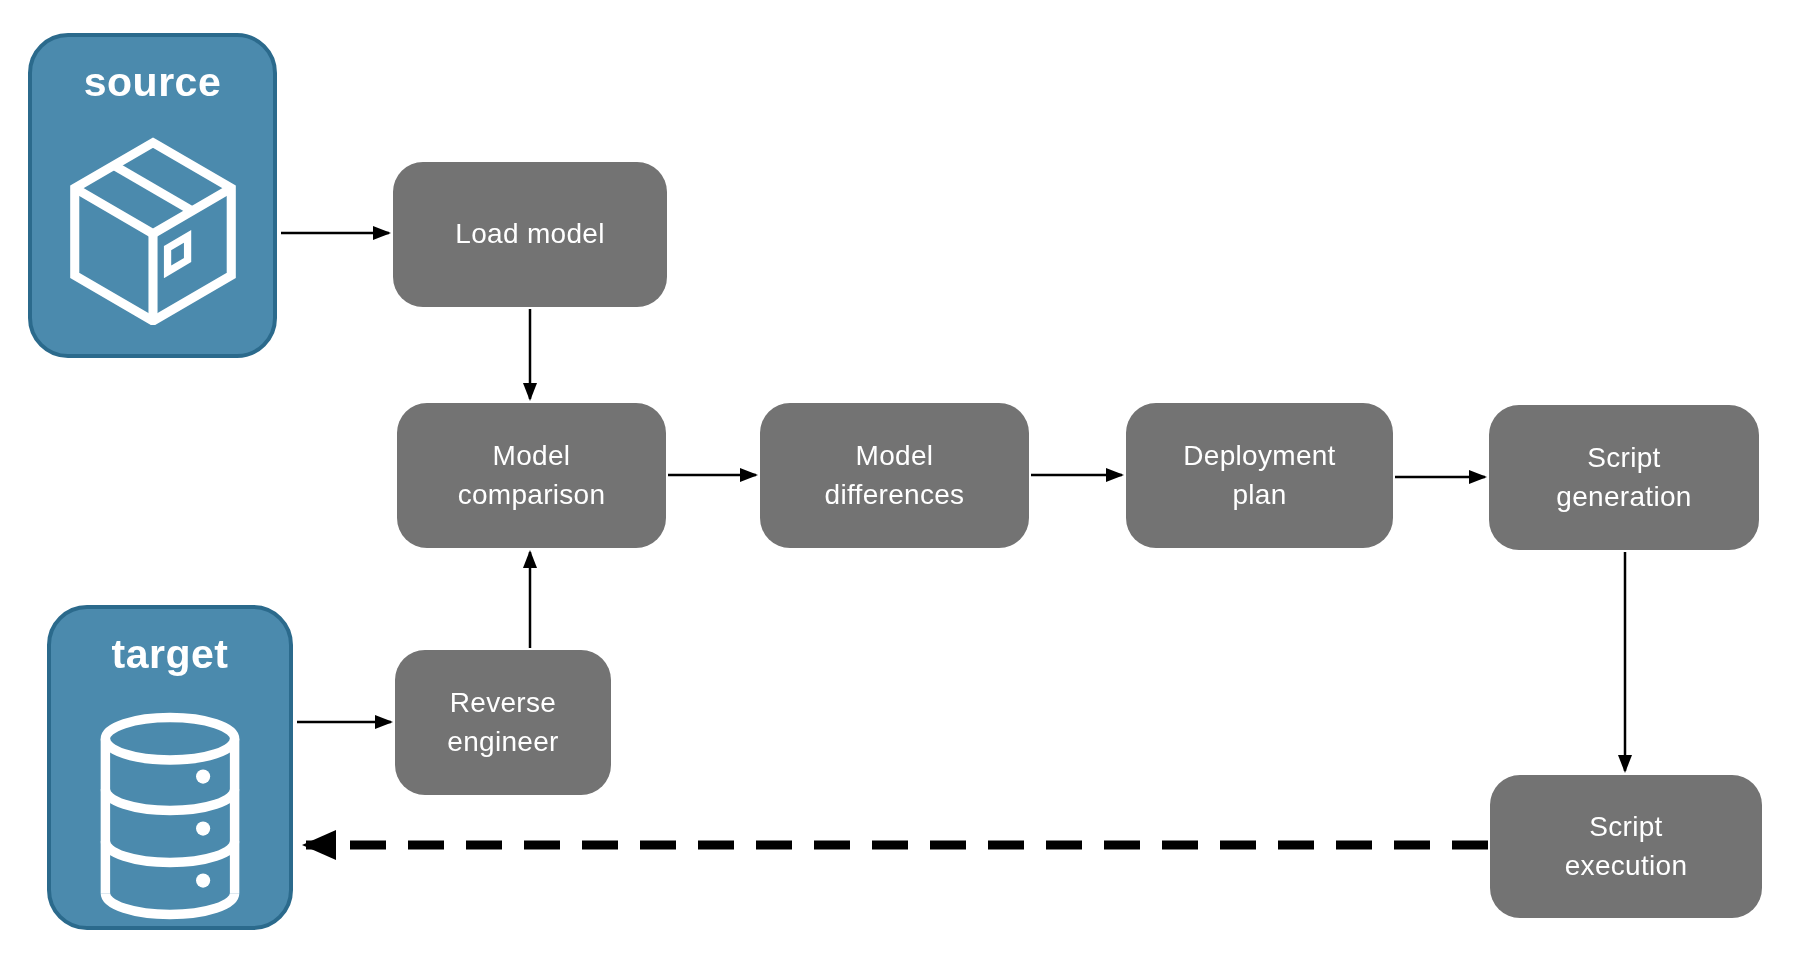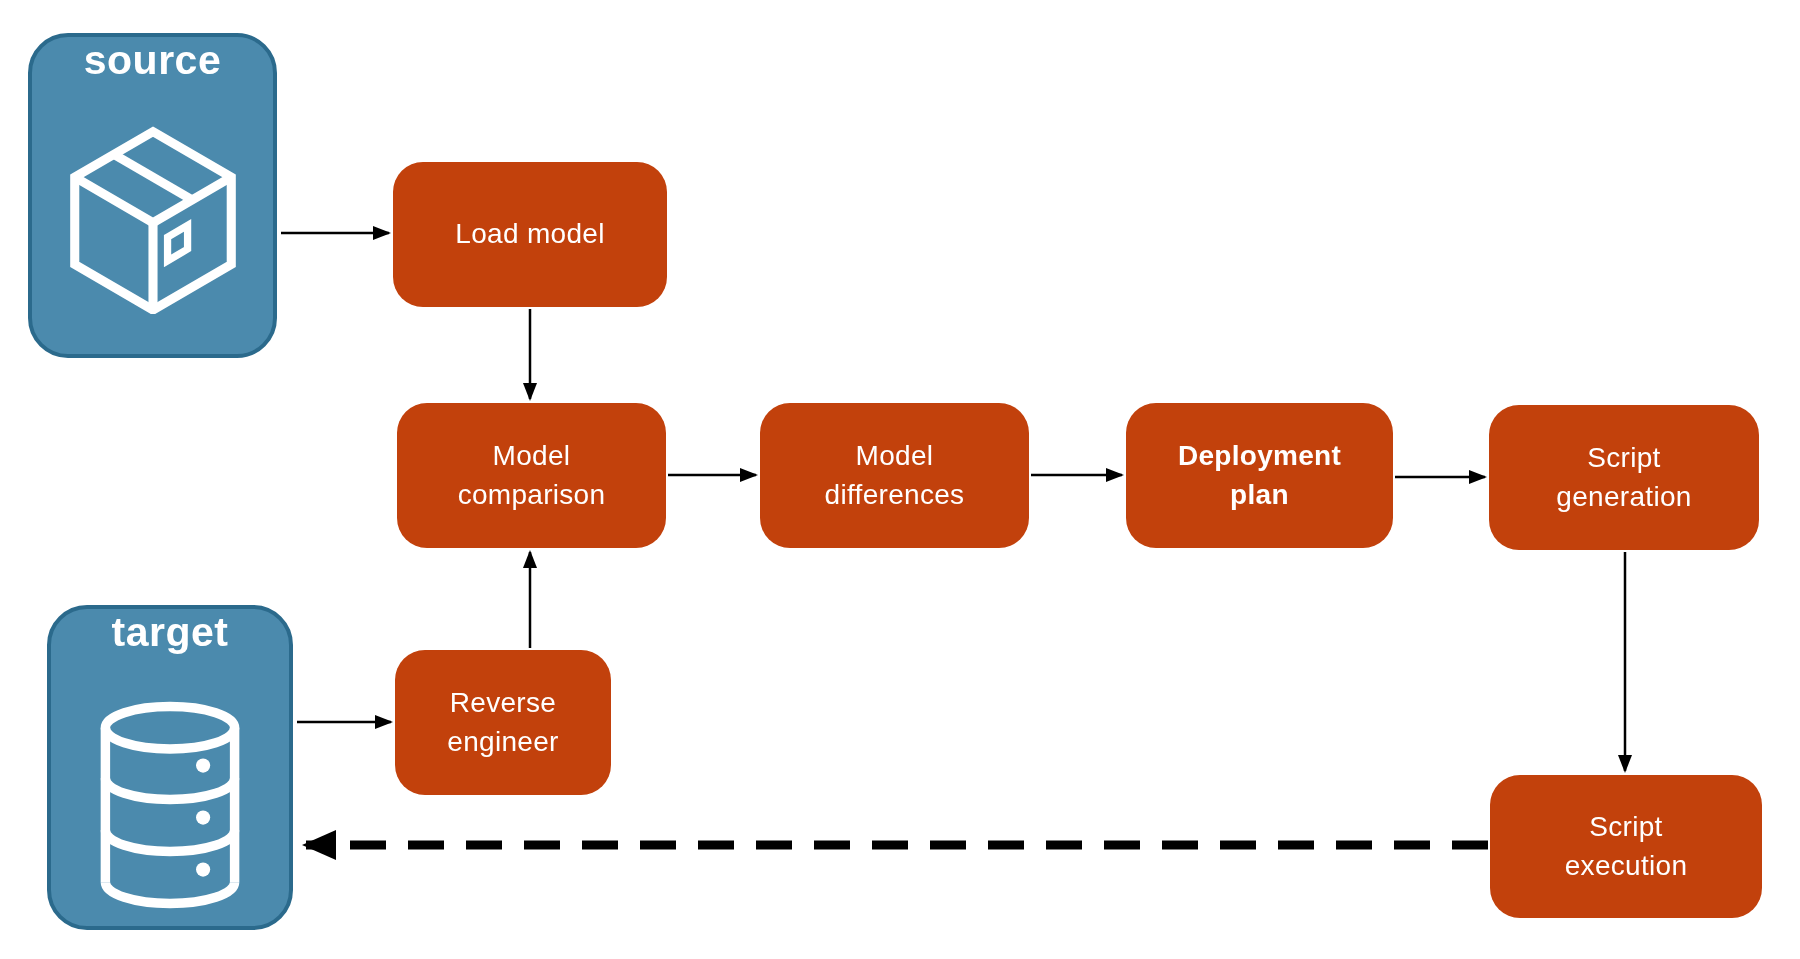--- a/index.html
+++ b/index.html
@@ -9,54 +9,55 @@
     background:#ffffff;
     font-family:"Liberation Sans", sans-serif;
     overflow:hidden;
   }
   .connector-layer{
     position:absolute;left:0;top:0;width:1800px;height:959px;
     pointer-events:none;
   }
   .node{
     position:absolute;
-    background:#c2410c;
+    background:#737373;
     border-radius:30px;
     color:#ffffff;
     display:flex;align-items:center;justify-content:center;
     text-align:center;
     font-size:28px;line-height:1.38;
     white-space:pre-line;
     letter-spacing:0.3px;
   }
   .endpoint{
     position:absolute;
     background:#4B8AAD;
     border:4px solid #2B6A8C;
     border-radius:40px;
     box-sizing:border-box;
     display:flex;flex-direction:column;align-items:center;
   }
   .endpoint-label{
     color:#ffffff;
     font-weight:700;
     font-size:41px;
+    margin-top:22px;
     letter-spacing:0.5px;
   }
   .endpoint-icon{
     flex:1;display:flex;align-items:center;justify-content:center;
     width:100%;
   }
   
   #ep-source{left:28px;top:33px;width:249px;height:325px;}
   #ep-target{left:47px;top:605px;width:246px;height:325px;gap:28px;}
   #n-load-model{left:393px;top:162px;width:274px;height:145px;}
   #n-model-comparison{left:397px;top:403px;width:269px;height:145px;}
   #n-model-differences{left:760px;top:403px;width:269px;height:145px;}
-  #n-deployment-plan{left:1126px;top:403px;width:267px;height:145px;font-weight:bold;}
+  #n-deployment-plan{left:1126px;top:403px;width:267px;height:145px;}
   #n-script-generation{left:1489px;top:405px;width:270px;height:145px;}
   #n-reverse-engineer{left:395px;top:650px;width:216px;height:145px;}
   #n-script-execution{left:1490px;top:775px;width:272px;height:143px;}
 </style>
 </head>
 <body>
 
 <div class="canvas">
 
   <svg class="connector-layer" width="1800" height="959" viewBox="0 0 1800 959" xmlns="http://www.w3.org/2000/svg">

